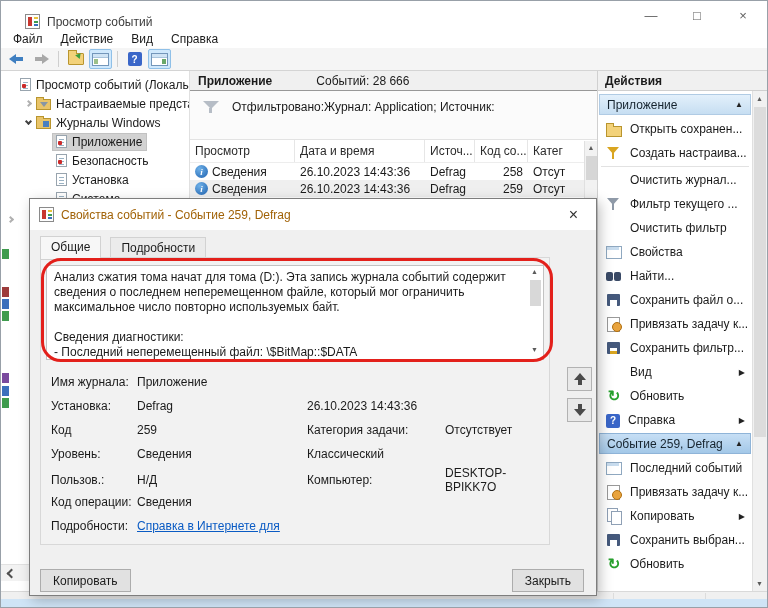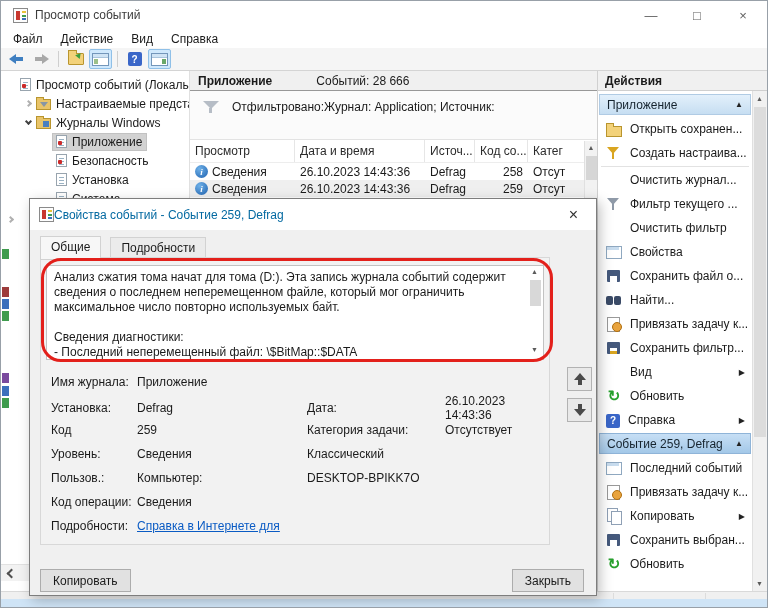--- a/index.html
+++ b/index.html
@@ -1,20 +1,20 @@
 <!DOCTYPE html>
 <html><head>
 <meta charset="utf-8">
 <style>
   *{box-sizing:border-box;margin:0;padding:0}
   body{background:#fff;font-family:"Liberation Sans",sans-serif}
   #app{position:relative;width:768px;height:608px;border:1px solid #98a0a8;background:#fff;overflow:hidden;font-size:12px;color:#1b1b1b}
 
   
-  .titlebar{position:absolute;left:0;top:0;right:0;height:28px;display:flex;align-items:center;padding-left:12px;background:#fff}
+  .titlebar{position:absolute;left:0;top:0;right:0;height:28px;display:flex;align-items:flex-end;padding-left:24px;background:#fff}
   .title-text{margin-left:7px;color:#3c3c3c}
   .win-controls{position:absolute;right:1px;top:0;height:28px;display:flex}
   .win-btn{width:46px;height:28px;display:flex;align-items:center;justify-content:center;color:#5f5f5f;font-size:13px}
   .appicon{width:15px;height:15px;background:#fdfdfd;border:1px solid #8a8a8a;position:relative;flex:none}
   .appicon::before{content:"";position:absolute;left:2px;top:2px;width:4px;height:9px;background:#c8372f}
   .appicon::after{content:"";position:absolute;left:8px;top:2px;width:4px;height:9px;background:linear-gradient(#e8c33a 0 2px,#fff 2px 4px,#3f9c4e 4px 6px,#fff 6px 7px,#3a6fbc 7px 9px)}
   .menubar{position:absolute;left:0;top:28px;right:0;height:19px;display:flex;align-items:center;padding-left:3px;background:#fff}
   .menu-item{padding:2px 9px;cursor:default}
   .toolbar{position:absolute;left:0;top:47px;right:0;height:23px;display:flex;align-items:center;background:#f5f5f5;border-bottom:1px solid #d4d4d4;padding-left:4px;gap:2px}
   .tb-btn{width:23px;height:20px;display:flex;align-items:center;justify-content:center;border:1px solid transparent;border-radius:2px}
@@ -128,21 +128,21 @@
 
   
   .statusbar{position:absolute;left:0;right:0;bottom:8px;height:8px;background:#f0f0f0;border-top:1px solid #d9d9d9}
   .status-div{position:absolute;top:1px;bottom:0;width:1px;background:#dcdcdc}
   .statusbar .d1{left:612px}.statusbar .d2{left:704px}
   .bottomstrip{position:absolute;left:0;right:0;bottom:0;height:8px;background:#cfe4f6}
 
   
   .dialog{position:absolute;left:28px;top:197px;width:568px;height:398px;background:#f0f0f0;border:1px solid #7d7d7d;box-shadow:3px 4px 12px rgba(0,0,0,.25);z-index:10}
   .dlg-titlebar{height:31px;background:#fff;display:flex;align-items:center;padding-left:9px}
-  .dlg-title{margin-left:0;color:#0369a1}
+  .dlg-title{margin-left:7px;color:#a16207}
   .dlg-close{position:absolute;right:0;top:0;width:45px;height:31px;display:flex;align-items:center;justify-content:center;color:#333;font-size:16px}
   .dlg-tabs{position:absolute;left:10px;top:37px;display:flex}
   .tab{padding:3px 10px 4px;border:1px solid #d2d2d2;background:#ebebeb;margin-right:9px;position:relative;top:1px}
   .tab.active{background:#f7f7f7;z-index:2;padding-bottom:5px;top:0}
   .dlg-page{position:absolute;left:10px;top:58px;width:510px;height:288px;background:#f2f2f2;border:1px solid #d8d8d8}
   .desc-box{position:absolute;left:5px;top:7px;width:498px;height:95px;background:#fff;border:1px solid #c2c2c2;padding:4px 22px 4px 7px;white-space:pre-wrap;line-height:15px;overflow:hidden}
   .desc-up{position:absolute;left:487px;top:7px}
   .desc-down{position:absolute;left:487px;top:85px}
   .desc-thumb{position:absolute;left:489px;top:22px;width:11px;height:26px;background:#d8d8d8}
   .red-annotation{position:absolute;left:11px;top:59px;width:512px;height:104px;border:3px solid #e3201b;border-radius:20px;pointer-events:none;z-index:5}
@@ -344,26 +344,26 @@
         </div>
         <div class="action-item">
           <span class="ai ai-none"></span>
           <span class="alabel">Очистить фильтр</span>
         </div>
         <div class="action-item">
           <span class="ai ai-properties"></span>
           <span class="alabel">Свойства</span>
         </div>
         <div class="action-item">
+          <span class="ai ai-find"></span>
+          <span class="alabel">Найти...</span>
+        </div>
+        <div class="action-item">
           <span class="ai ai-save"></span>
           <span class="alabel">Сохранить файл о...</span>
-        </div>
-        <div class="action-item">
-          <span class="ai ai-find"></span>
-          <span class="alabel">Найти...</span>
         </div>
         <div class="action-item">
           <span class="ai ai-task"></span>
           <span class="alabel">Привязать задачу к...</span>
         </div>
         <div class="action-item">
           <span class="ai ai-save-filter"></span>
           <span class="alabel">Сохранить фильтр...</span>
         </div>
         <div class="action-item">
@@ -440,36 +440,36 @@
       <div class="fields" id="fields">
           <div class="frow">
             <span class="flabel">Имя журнала:</span>
             <span class="fvalue">Приложение</span>
             <span class="flabel"></span>
             <span class="fvalue"></span>
           </div>
           <div class="frow">
             <span class="flabel">Установка:</span>
             <span class="fvalue">Defrag</span>
-            <span class="flabel">Дата:</span>
             <span class="fvalue">26.10.2023 14:43:36</span>
           </div>
           <div class="frow">
             <span class="flabel">Код</span>
             <span class="fvalue">259</span>
             <span class="flabel">Категория задачи:</span>
             <span class="fvalue">Отсутствует</span>
           </div>
           <div class="frow">
             <span class="flabel">Уровень:</span>
             <span class="fvalue">Сведения</span>
             <span class="fvalue">Классический</span>
           </div>
           <div class="frow">
             <span class="flabel">Пользов.:</span>
+            <span class="fvalue">Н/Д</span>
             <span class="flabel">Компьютер:</span>
             <span class="fvalue">DESKTOP-BPIKK7O</span>
           </div>
           <div class="frow">
             <span class="flabel">Код операции:</span>
             <span class="fvalue">Сведения</span>
             <span class="flabel"></span>
             <span class="fvalue"></span>
           </div>
           <div class="frow">

